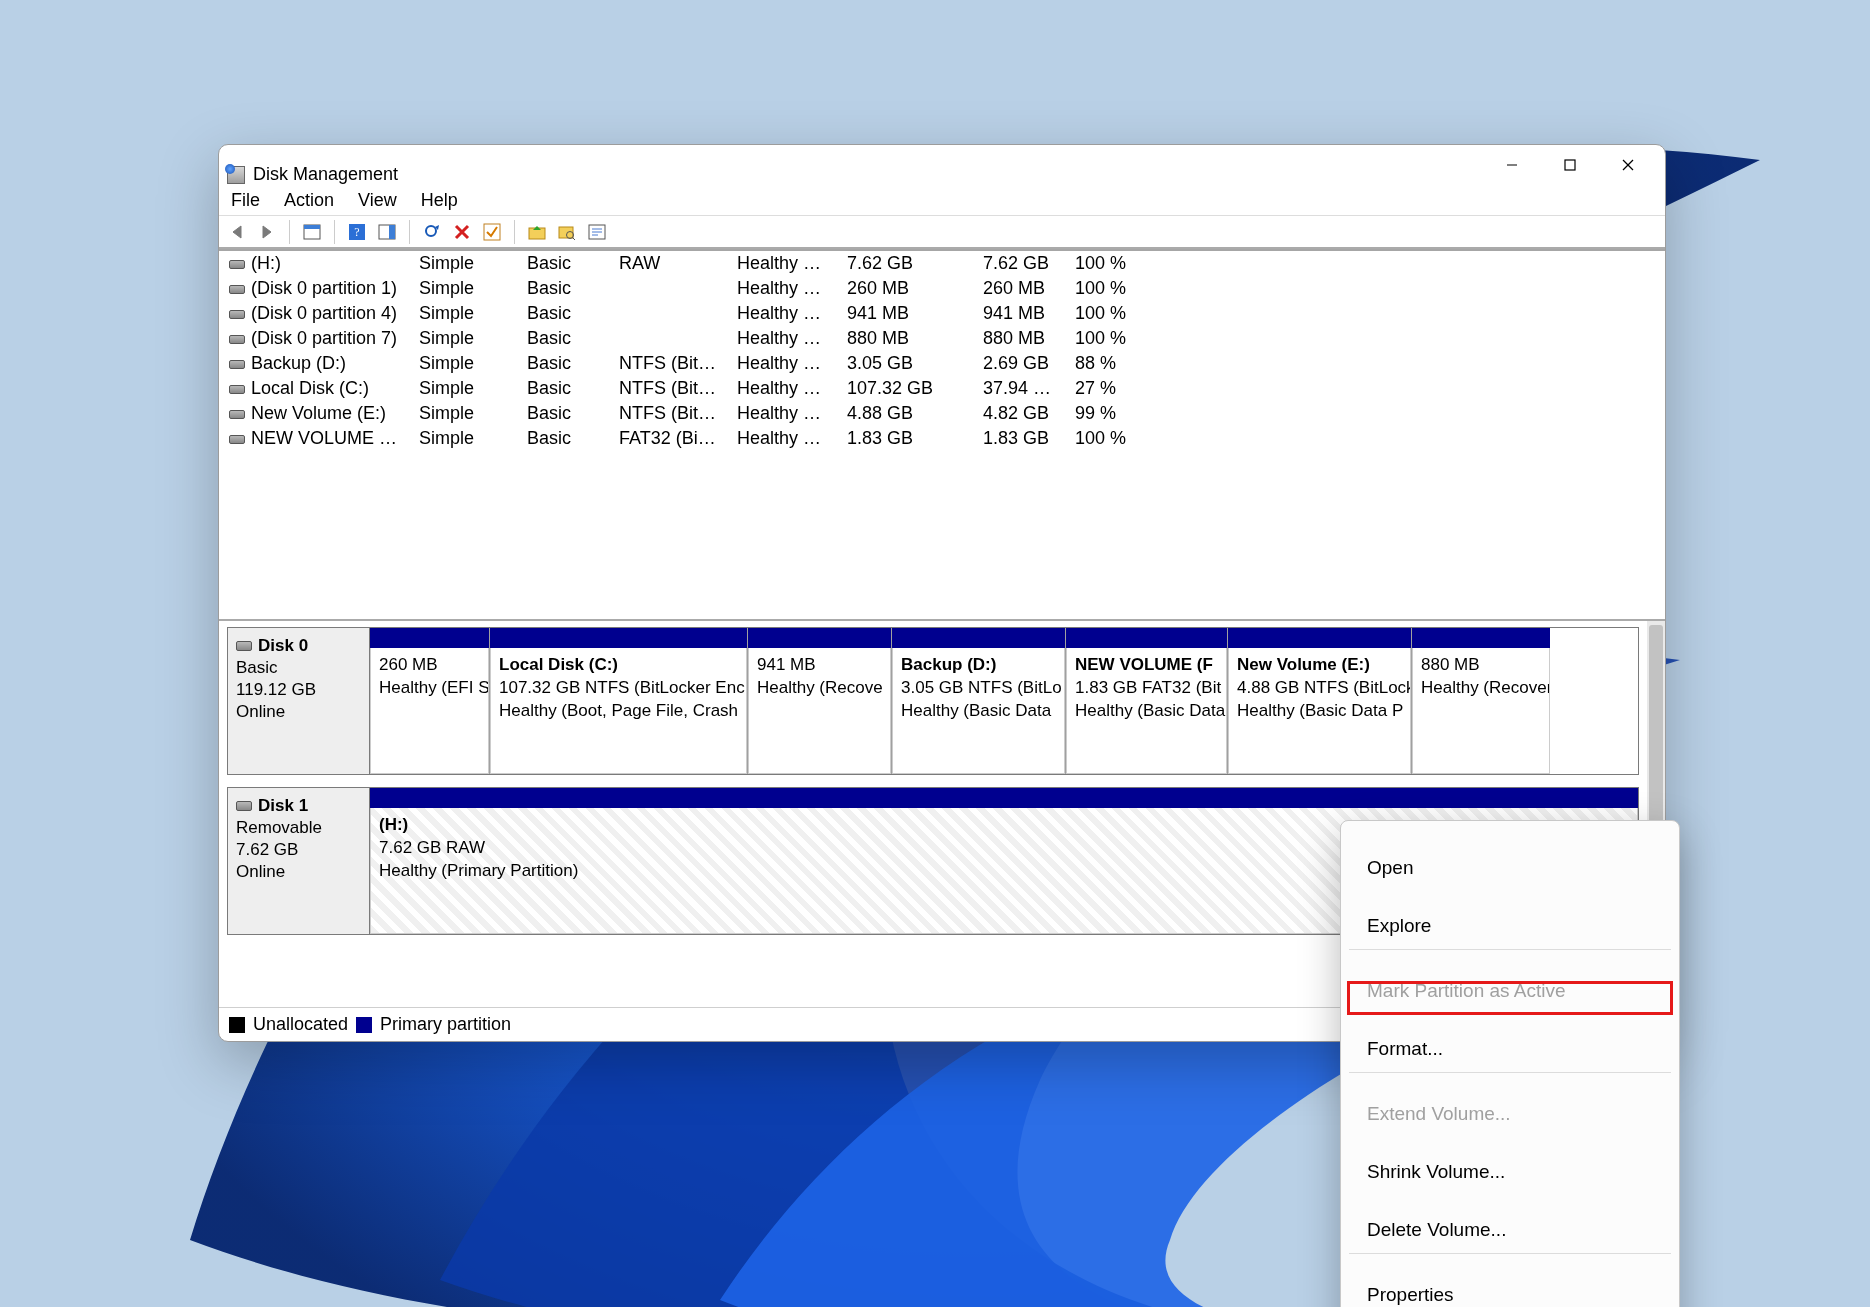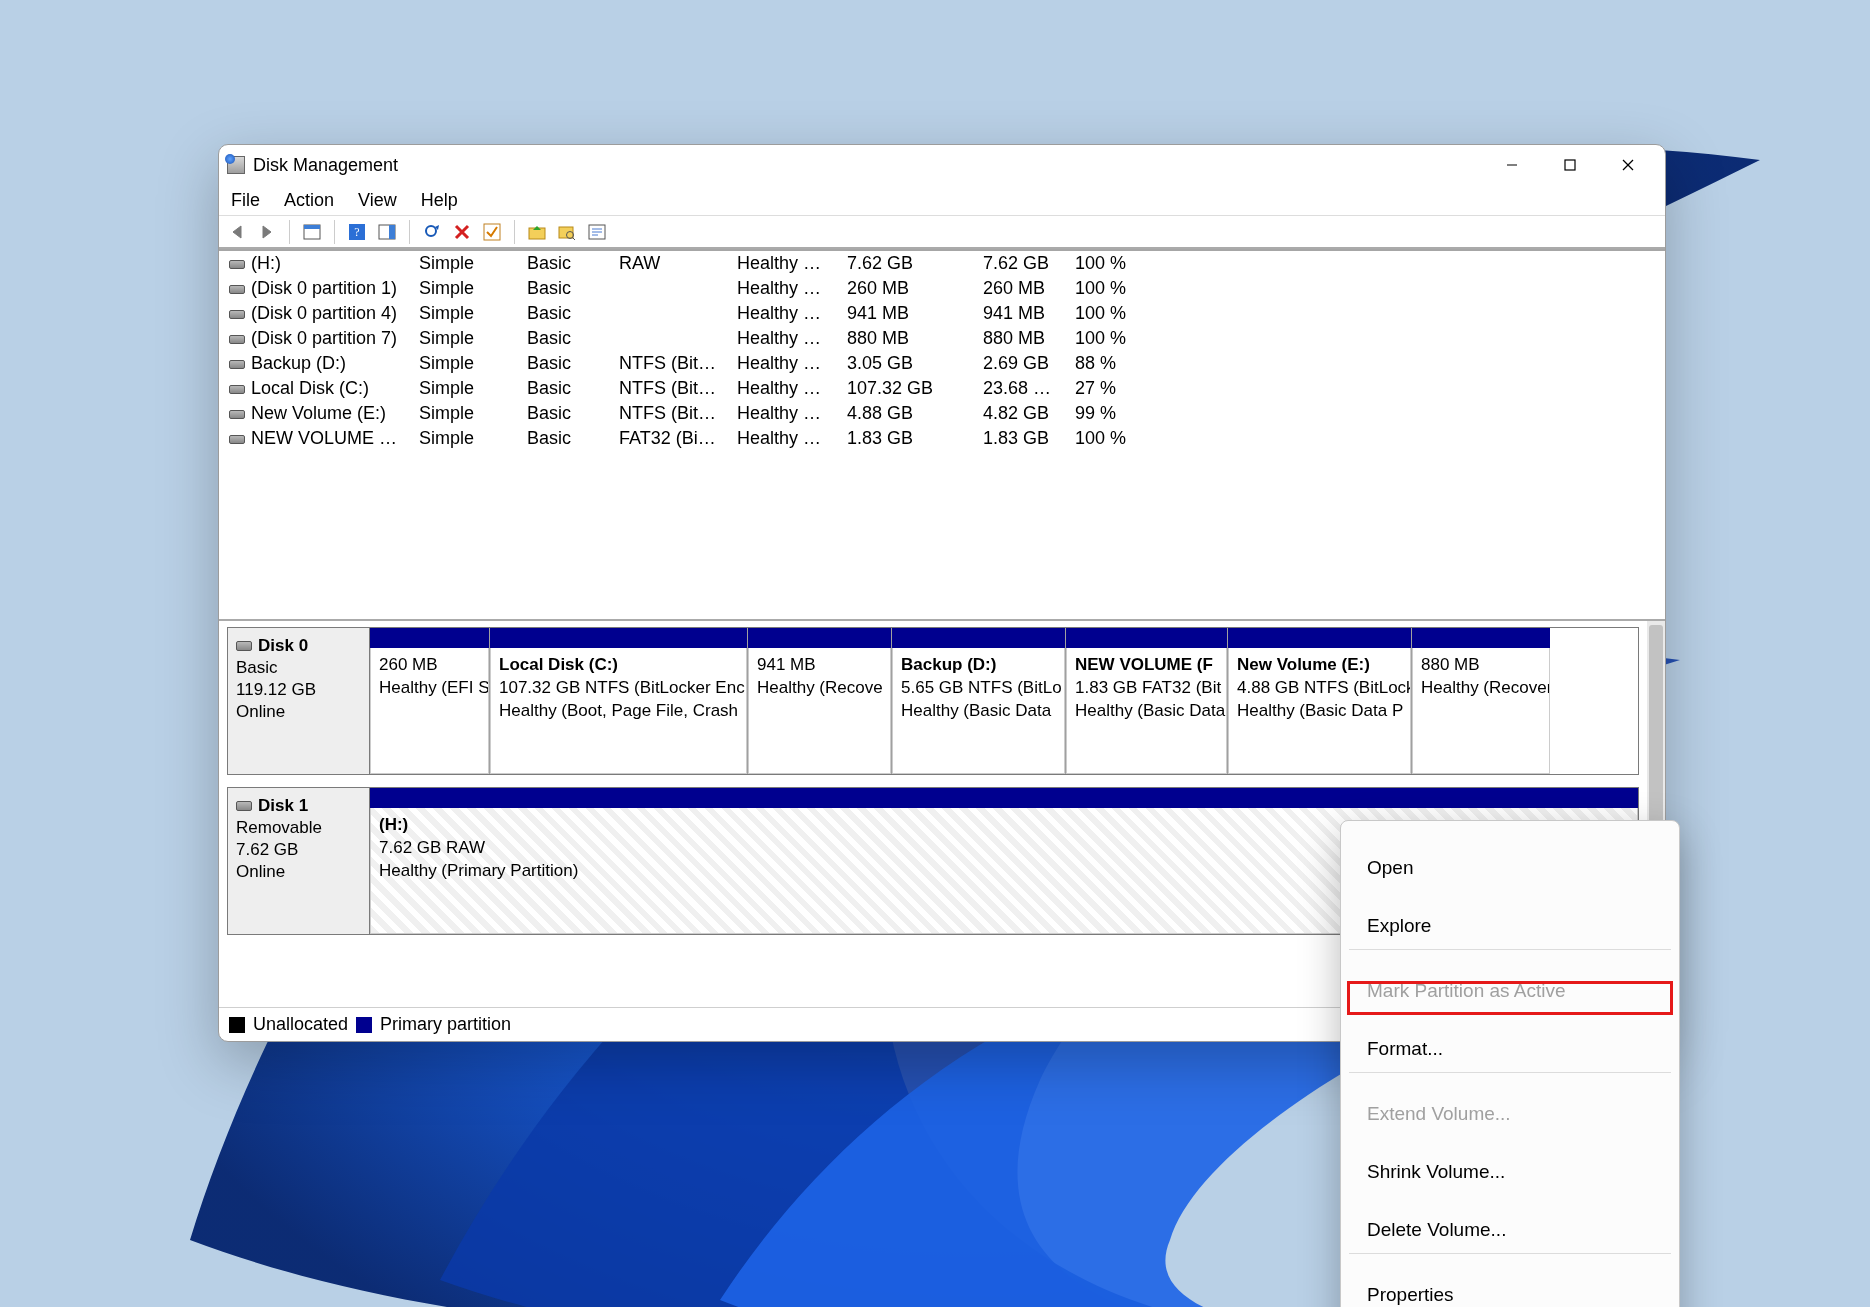--- a/index.html
+++ b/index.html
@@ -31,21 +31,21 @@
     border-radius: 10px;
     box-shadow: 0 20px 60px rgba(0,0,0,.25);
     display: flex;
     flex-direction: column;
     overflow: hidden;
   }
 
   .titlebar {
     height: 40px;
     display: flex;
-    align-items: center;
+    align-items: flex-end;
     padding: 0 8px;
     font-size: 18px;
   }
   .titlebar-left { display:flex; align-items:center; gap:8px; flex:1; }
   .titlebar-icon {
     width:18px; height:18px;
     background: linear-gradient(#d7d7d7,#9e9e9e);
     border:1px solid #666;
     position:relative;
   }
@@ -424,21 +424,21 @@
           <div class="col" style="width: 92px;">2.69 GB</div>
           <div class="col" style="width: 92px;">88 %</div>
         </div>
         <div class="list-row">
           <div class="col" style="width: 190px;"><span class="vol-icon"></span><span>Local Disk (C:)</span></div>
           <div class="col" style="width: 108px;">Simple</div>
           <div class="col" style="width: 92px;">Basic</div>
           <div class="col" style="width: 118px;">NTFS (BitLo...</div>
           <div class="col" style="width: 110px;">Healthy (B...</div>
           <div class="col" style="width: 136px;">107.32 GB</div>
-          <div class="col" style="width: 92px;">23.68 GB</div>
+          <div class="col" style="width: 92px;">37.94 GB</div>
           <div class="col" style="width: 92px;">27 %</div>
         </div>
         <div class="list-row">
           <div class="col" style="width: 190px;"><span class="vol-icon"></span><span>New Volume (E:)</span></div>
           <div class="col" style="width: 108px;">Simple</div>
           <div class="col" style="width: 92px;">Basic</div>
           <div class="col" style="width: 118px;">NTFS (BitLo...</div>
           <div class="col" style="width: 110px;">Healthy (B...</div>
           <div class="col" style="width: 136px;">4.88 GB</div>
           <div class="col" style="width: 92px;">4.82 GB</div>
@@ -477,21 +477,21 @@
             <div class="part" style="width: 258px; flex: 0 0 258px;">
               <div class="part-hdr"></div>
               <div class="part-body"><b>Local Disk  (C:)</b><br><span>107.32 GB NTFS (BitLocker Enc</span><br><span>Healthy (Boot, Page File, Crash</span></div>
             </div>
             <div class="part" style="width: 144px; flex: 0 0 144px;">
               <div class="part-hdr"></div>
               <div class="part-body"><span>941 MB</span><br><span>Healthy (Recove</span></div>
             </div>
             <div class="part" style="width: 174px; flex: 0 0 174px;">
               <div class="part-hdr"></div>
-              <div class="part-body"><b>Backup  (D:)</b><br><span>5.65 GB NTFS (BitLo</span><br><span>Healthy (Basic Data</span></div>
+              <div class="part-body"><b>Backup  (D:)</b><br><span>3.05 GB NTFS (BitLo</span><br><span>Healthy (Basic Data</span></div>
             </div>
             <div class="part" style="width: 162px; flex: 0 0 162px;">
               <div class="part-hdr"></div>
               <div class="part-body"><b>NEW VOLUME  (F</b><br><span>1.83 GB FAT32 (Bit</span><br><span>Healthy (Basic Data</span></div>
             </div>
             <div class="part" style="width: 184px; flex: 0 0 184px;">
               <div class="part-hdr"></div>
               <div class="part-body"><b>New Volume  (E:)</b><br><span>4.88 GB NTFS (BitLock</span><br><span>Healthy (Basic Data P</span></div>
             </div>
             <div class="part" style="width: 138px; flex: 0 0 138px;">

